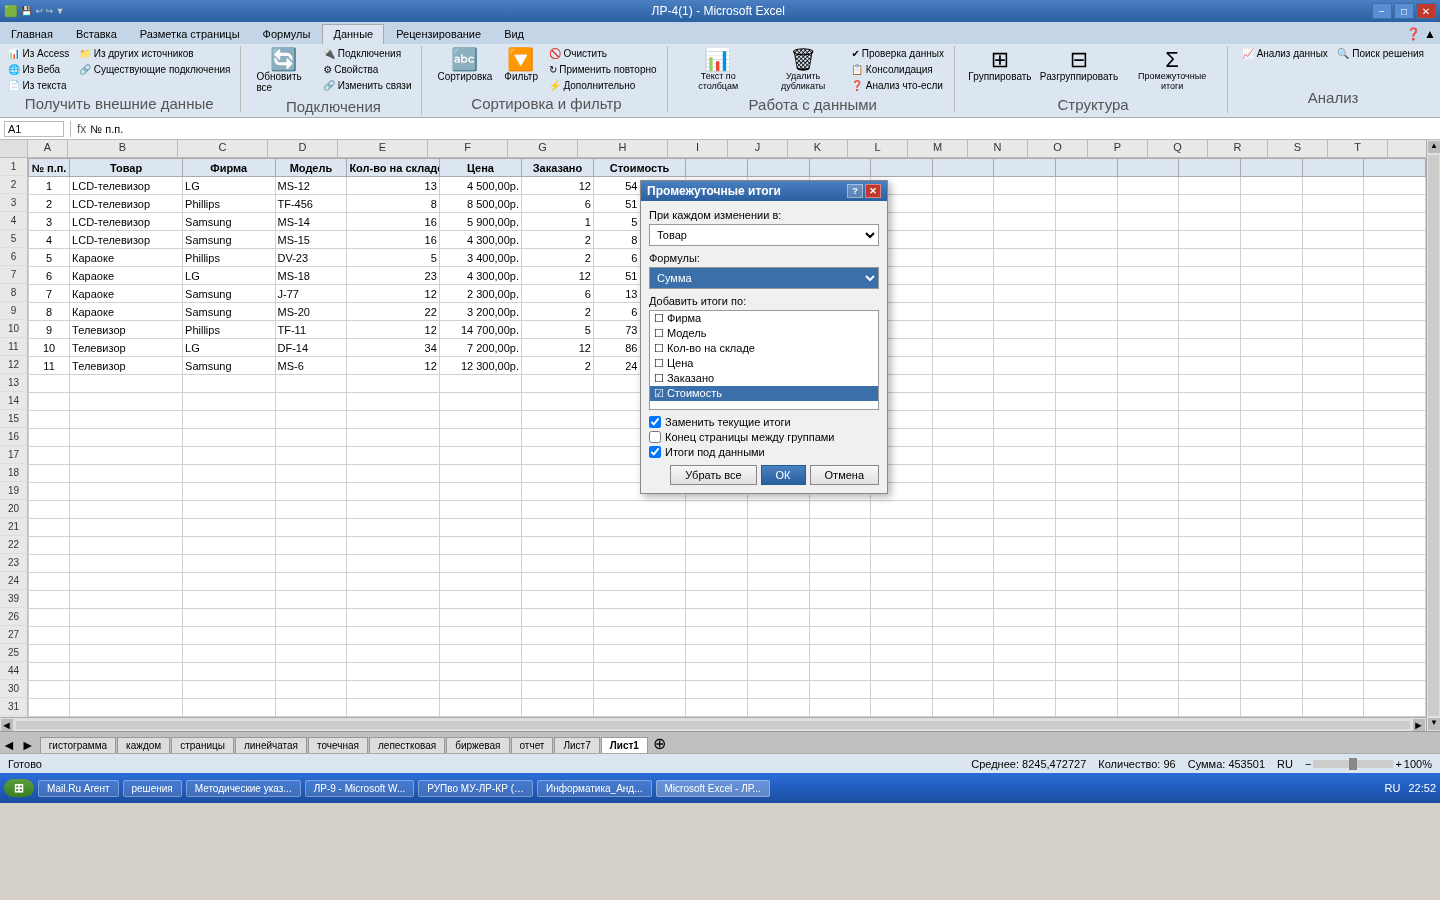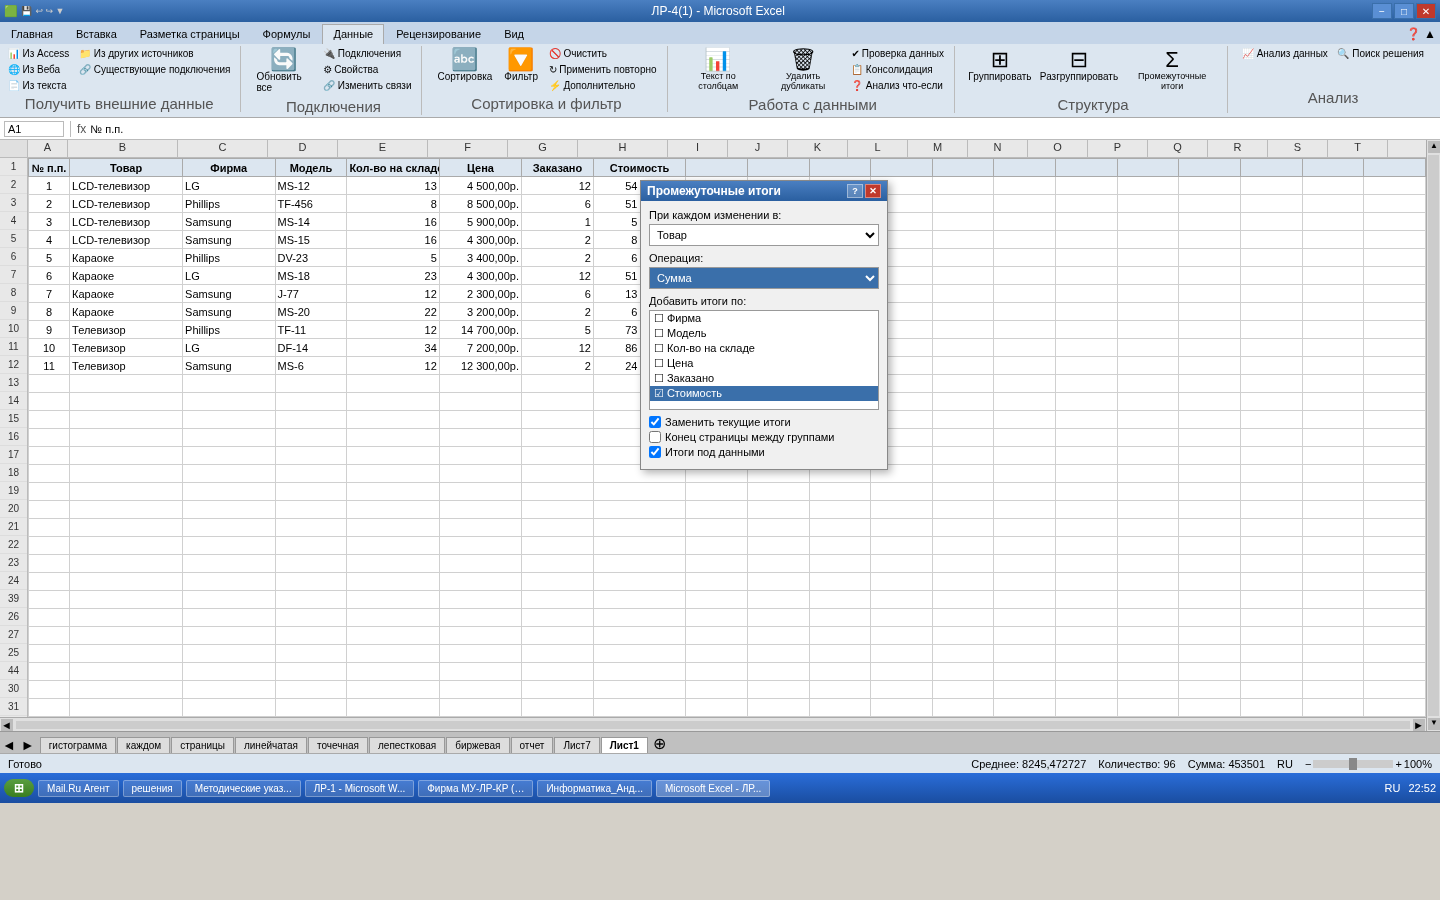--- a/index.html
+++ b/index.html
@@ -1097,22 +1097,22 @@
       <span>100%</span>
     </div>
   </div>
 </div>
 
 <div class="taskbar">
   <div class="taskbar-start">⊞</div>
   <div class="taskbar-item">Mail.Ru Агент</div>
   <div class="taskbar-item">решения</div>
   <div class="taskbar-item">Методические указ...</div>
-  <div class="taskbar-item">ЛР-1 - Microsoft W...</div>
-  <div class="taskbar-item">Фирма МУ-ЛР-КР (…</div>
+  <div class="taskbar-item">ЛР-9 - Microsoft W...</div>
+  <div class="taskbar-item">РУПво МУ-ЛР-КР (…</div>
   <div class="taskbar-item">Информатика_Анд...</div>
   <div class="taskbar-item active">Microsoft Excel - ЛР...</div>
   <div class="taskbar-right">
     <span>RU</span>
     <span>22:52</span>
   </div>
 </div>
 
 <div class="dialog-overlay">
   <div class="dialog" style="top: 180px; left: 640px;">
@@ -1122,21 +1122,21 @@
         <div class="dialog-titlebar-btn">?</div>
         <div class="dialog-titlebar-btn close-btn">✕</div>
       </div>
     </div>
     <div class="dialog-body">
       <div class="dialog-label">При каждом изменении в:</div>
       <select class="dialog-select">
         <option>Товар</option>
       </select>
       
-      <div class="dialog-label">Операция:</div>
+      <div class="dialog-label">Формулы:</div>
       <select class="dialog-select highlighted">
         <option>Сумма</option>
       </select>
       
       <div class="dialog-label">Добавить итоги по:</div>
       <div class="dialog-listbox">
         <div class="dialog-listbox-item unchecked">Фирма</div>
         <div class="dialog-listbox-item unchecked">Модель</div>
         <div class="dialog-listbox-item unchecked">Кол-во на складе</div>
         <div class="dialog-listbox-item unchecked">Цена</div>
@@ -1150,15 +1150,20 @@
       </div>
       <div class="dialog-checkbox-row">
         <input type="checkbox" class="dialog-checkbox" style="">
         <label>Конец страницы между группами</label>
       </div>
       <div class="dialog-checkbox-row">
         <input type="checkbox" class="dialog-checkbox" checked="" style="">
         <label>Итоги под данными</label>
       </div>
       
+      <div class="dialog-footer">
+        <button class="dialog-btn">Убрать все</button>
+        <button class="dialog-btn primary">ОК</button>
+        <button class="dialog-btn">Отмена</button>
+      </div>
     </div>
   </div>
 </div>
 
 </body></html>

